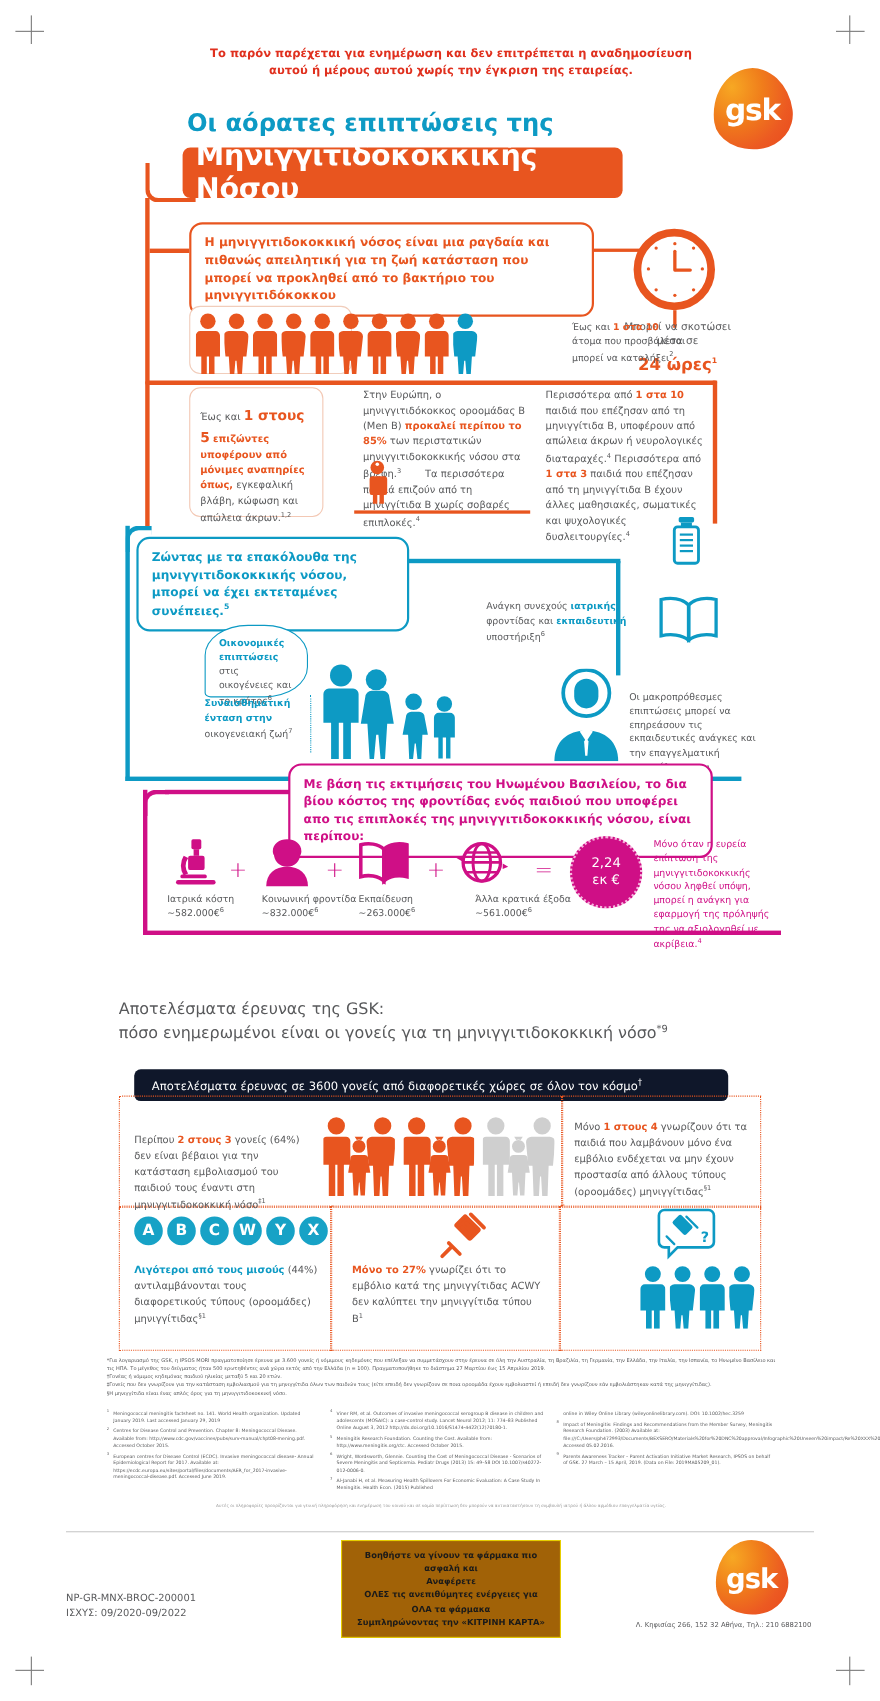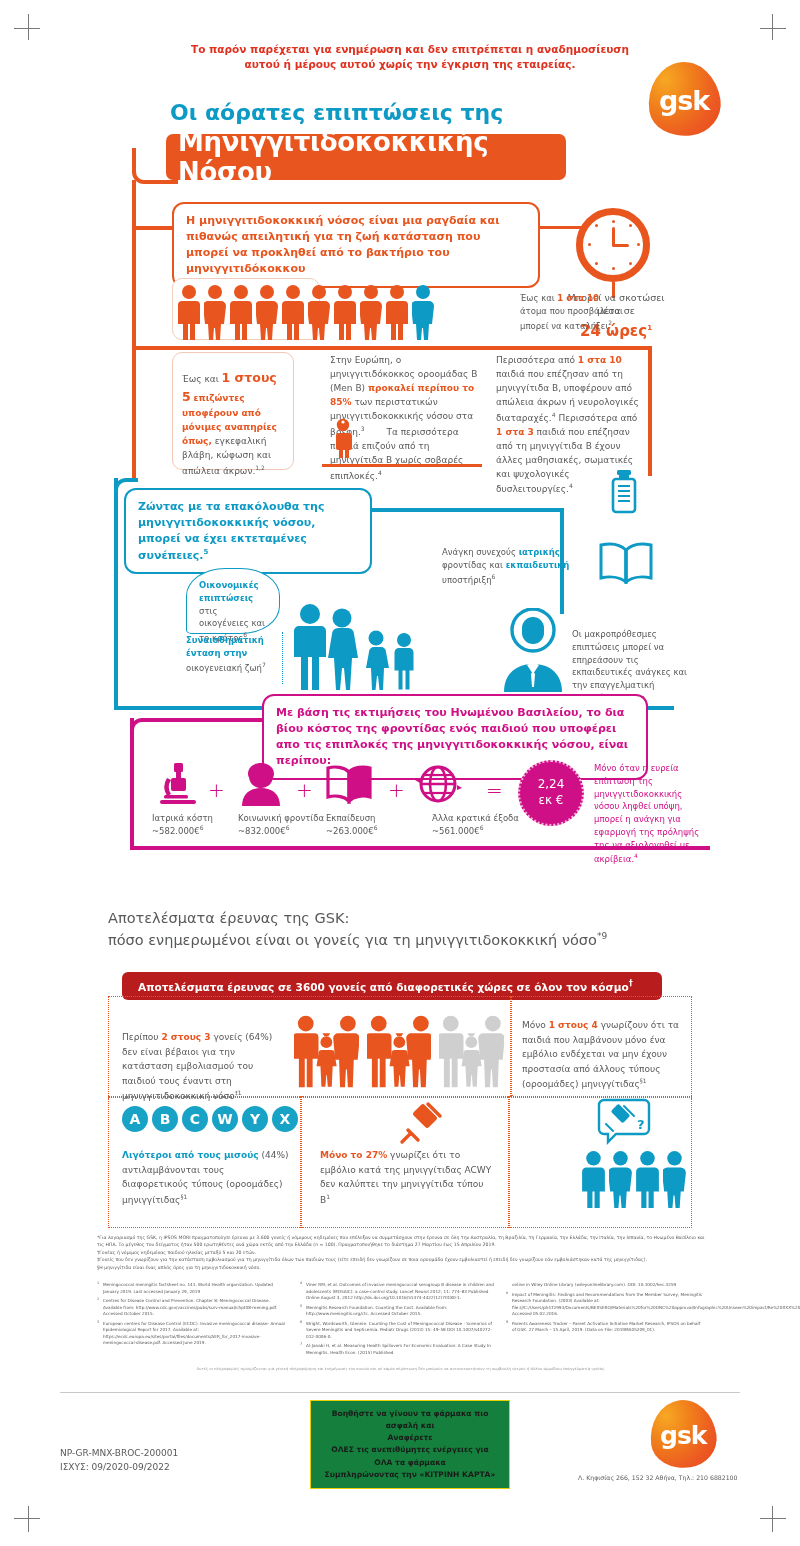--- a/index.html
+++ b/index.html
@@ -100,43 +100,43 @@
     background:#cf0f86; border:2px dotted #f7b4dd;
     color:#fff; display:flex; flex-direction:column; align-items:center; justify-content:center;
     font-size:12px; line-height:1.3;
   }
   .cost-right { position:absolute; font-size:8.5px; line-height:1.5; color:#cf0f86; }
 
   
   .sec2-title { position:absolute; color:#e8551f; font-size:17px; font-weight:bold; }
   .sec2-sub { position:absolute; color:#58595b; font-size:14.5px; line-height:1.5;}
   .survey-banner {
-    position:absolute; background:#b91c1c; color:#fff; border-radius:6px;
-    font-size:10.5px; font-weight:bold; padding:7px 16px;
+    position:absolute; background:#0f172a; color:#fff; border-radius:6px;
+    font-size:10.5px; font-weight:normal; padding:7px 16px;
   }
   .dashbox { position:absolute; border:1.5px dotted #e8551f; }
   .survey-txt { position:absolute; font-size:9px; line-height:1.62; color:#58595b;}
   .survey-txt .hl { color:#e8551f; font-weight:bold; }
   .survey-txt .hlb { color:#0d9ac4; font-weight:bold; }
   .abc { position:absolute; display:flex; gap:4px; }
   .abc div {
     width:26px; height:26px; border-radius:50%; background:#17a2c6; color:#fff;
     font-size:14px; font-weight:bold; display:flex; align-items:center; justify-content:center;
   }
 
   
   .fineprint { position:absolute; font-size:4.6px; line-height:1.62; color:#58595b; }
   .refs { position:absolute; font-size:4.2px; line-height:1.55; color:#58595b; }
   .refs li { margin-bottom:3px; list-style:none; position:relative; padding-left:6px;}
   .refs li .num { position:absolute; left:0; top:-1px; font-size:3.4px; }
   .grey-note { position:absolute; font-size:3.9px; color:#9b9b9b; }
 
   
   .yellowbox {
-    position:absolute; background:#15803d; border:1px solid #e6ce00;
+    position:absolute; background:#a16207; border:1px solid #e6ce00;
     text-align:center; font-size:7.6px; font-weight:bold; color:#1a1a1a;
     line-height:1.6; padding:7px 10px;
   }
   .footer-code { position:absolute; font-size:9px; color:#58595b; line-height:1.6; }
   .footer-addr { position:absolute; font-size:6.2px; color:#58595b; }
   hr.sep { position:absolute; border:0; border-top:0.6px solid #c9c9c9; }
 </style>
 </head>
 <body>
 

